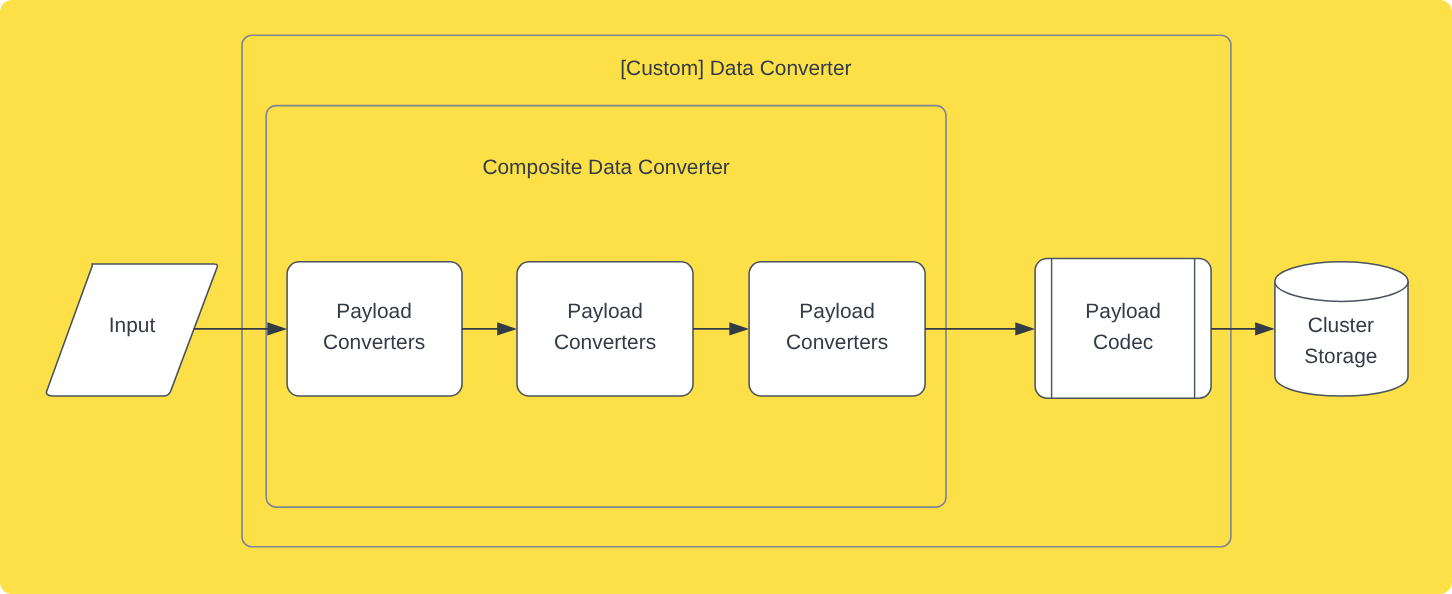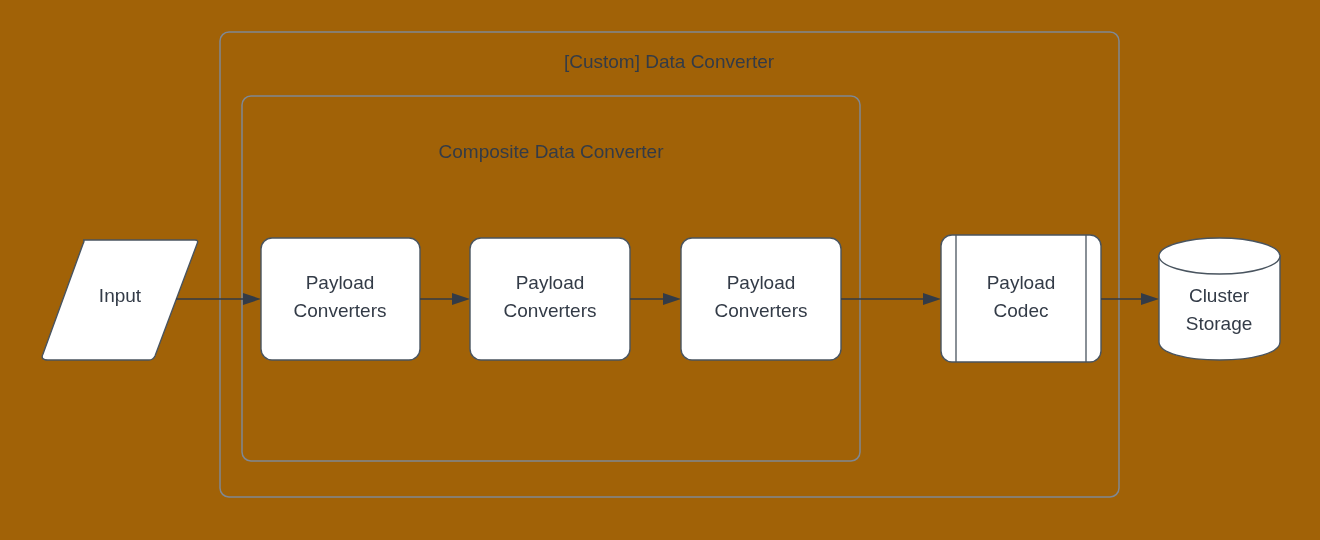--- a/index.html
+++ b/index.html
@@ -10,21 +10,22 @@
   body {
     width: 1320px;
     height: 540px;
     font-family: "Liberation Sans", sans-serif;
     overflow: hidden;
   }
   #diagram-root {
     position: relative;
     width: 1320px;
     height: 540px;
-    background: #a16207;
+    background: #fde047;
+    border-radius: 11px;
   }
   svg.diagram-canvas {
     position: absolute;
     top: 0;
     left: 0;
     width: 1320px;
     height: 540px;
   }
   .shape-stroke {
     fill: #ffffff;

